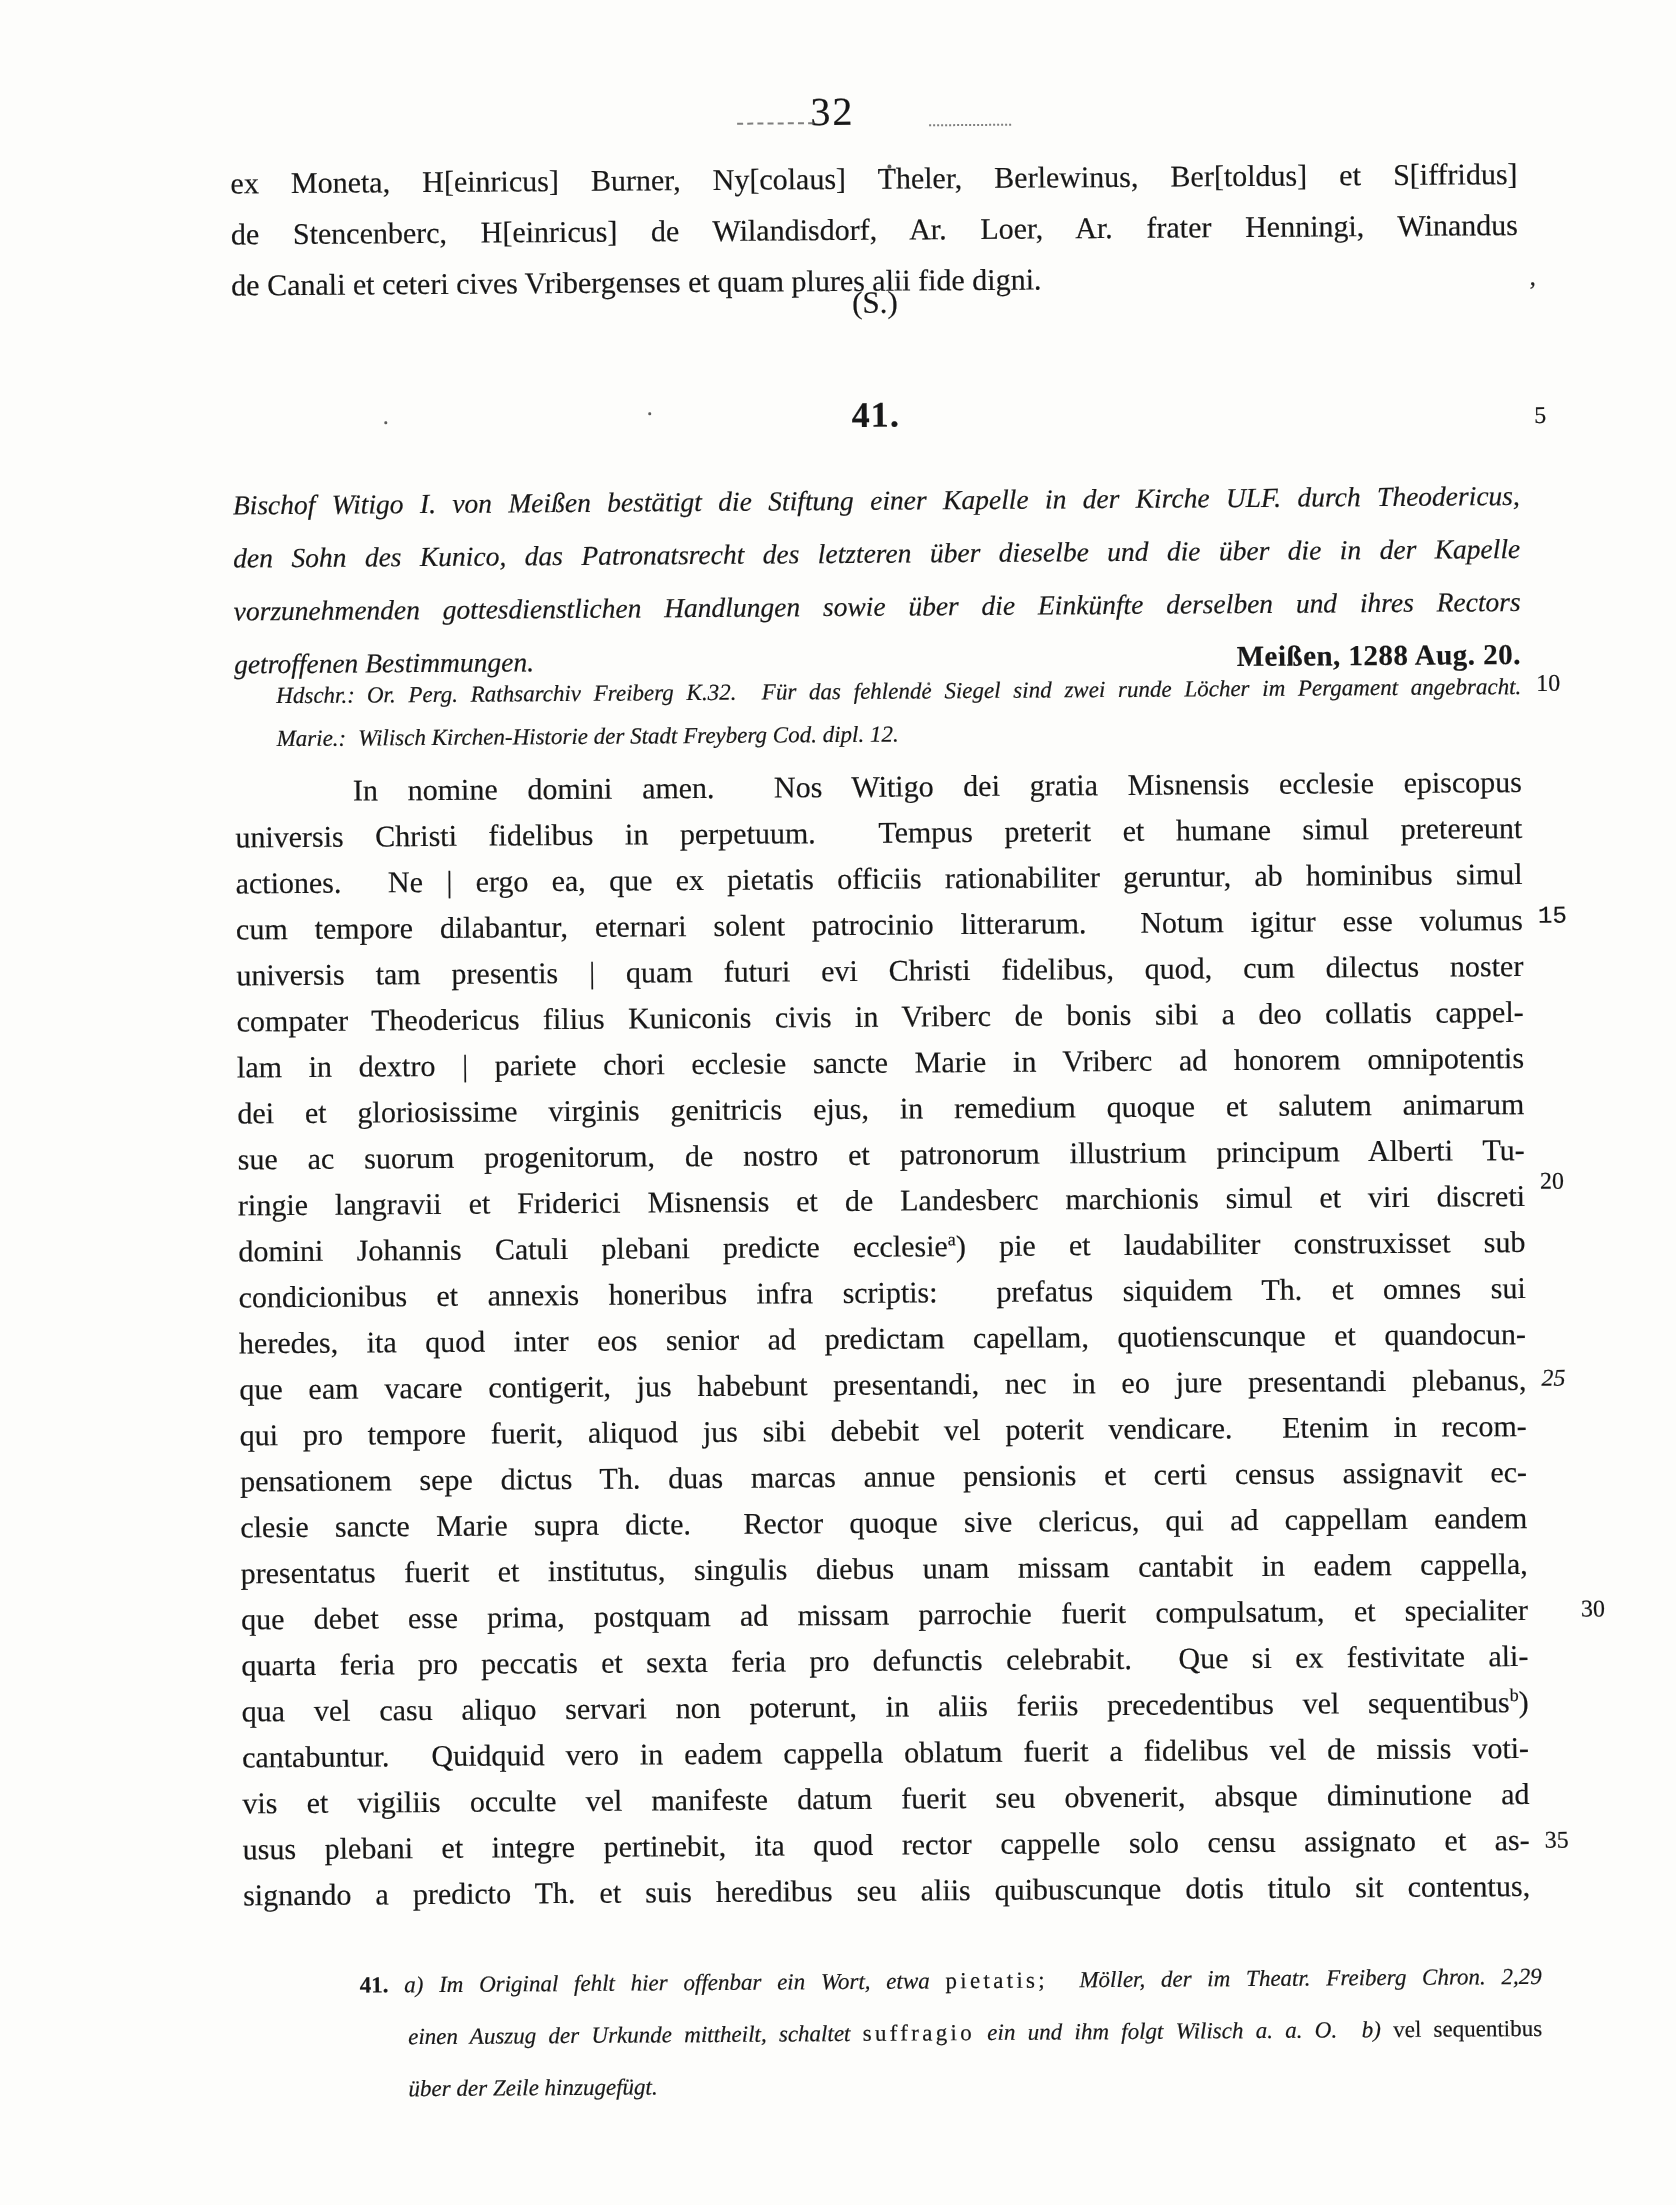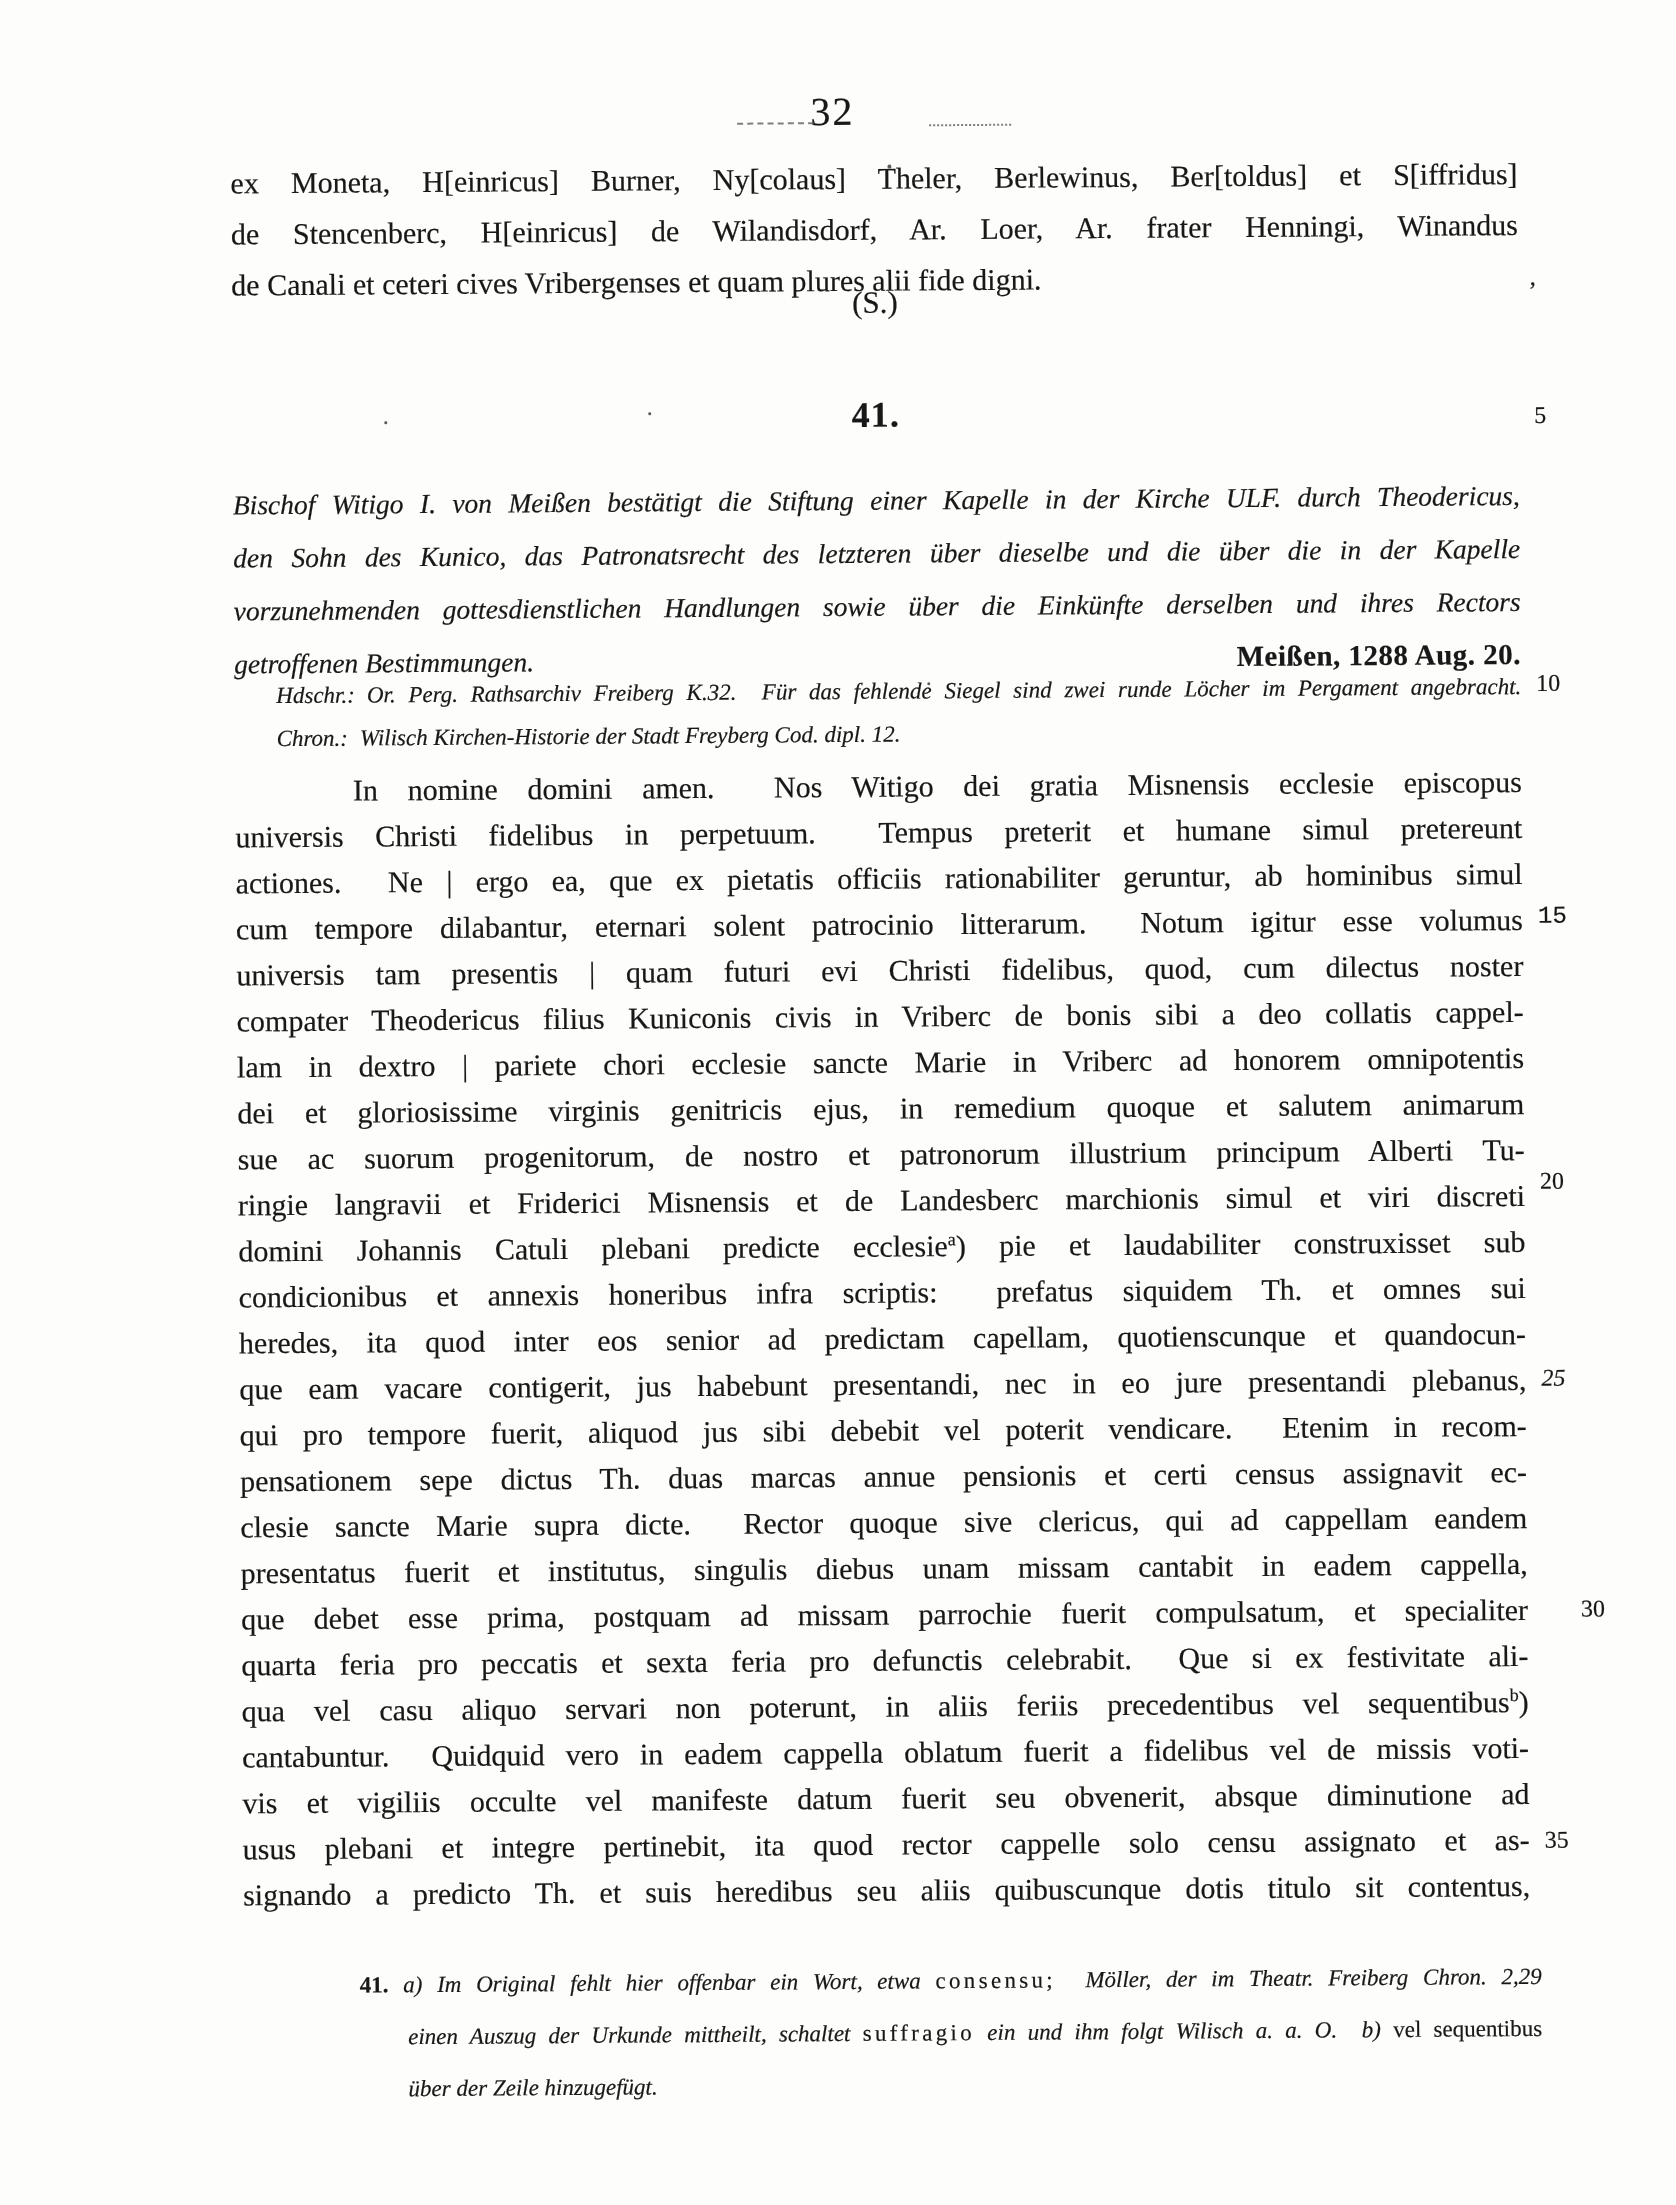--- a/index.html
+++ b/index.html
@@ -90,21 +90,21 @@
       <div class="ln jline">den Sohn des Kunico, das Patronatsrecht des letzteren über dieselbe und die über die in der Kapelle</div>
       <div class="ln jline">vorzunehmenden gottesdienstlichen Handlungen sowie über die Einkünfte derselben und ihres Rectors</div>
       <div class="ln last">
         <span>getroffenen Bestimmungen.</span>
         <span class="date">Meißen, 1288 Aug. 20.</span>
       </div>
     </div>
 
     <div class="tb sources">
       <div class="ln jline"><span>Hdschr.:</span><span class="src-gap"></span><span>Or. Perg. Rathsarchiv Freiberg K.32.  Für das fehlende Siegel sind zwei runde Löcher im Pergament angebracht.</span></div>
-      <div class="ln"><span>Chron.:</span><span class="src-gap"></span><span>Wilisch Kirchen-Historie der Stadt Freyberg Cod. dipl. 12.</span></div>
+      <div class="ln"><span>Marie.:</span><span class="src-gap"></span><span>Wilisch Kirchen-Historie der Stadt Freyberg Cod. dipl. 12.</span></div>
     </div>
     <span class="mnum" style="top:675px;">10</span>
 
     <div class="tb latin">
       <div class="ln jline indent">In nomine domini amen.  Nos Witigo dei gratia Misnensis ecclesie episcopus</div>
       <div class="ln jline">universis Christi fidelibus in perpetuum.  Tempus preterit et humane simul pretereunt</div>
       <div class="ln jline">actiones.  Ne | ergo ea, que ex pietatis officiis rationabiliter geruntur, ab hominibus simul</div>
       <div class="ln jline">cum tempore dilabantur, eternari solent patrocinio litterarum.  Notum igitur esse volumus</div>
       <div class="ln jline">universis tam presentis | quam futuri evi Christi fidelibus, quod, cum dilectus noster</div>
       <div class="ln jline">compater Theodericus filius Kuniconis civis in Vriberc de bonis sibi a deo collatis cappel-</div>
@@ -128,20 +128,20 @@
       <div class="ln jline">usus plebani et integre pertinebit, ita quod rector cappelle solo censu assignato et as-</div>
       <div class="ln jline">signando a predicto Th. et suis heredibus seu aliis quibuscunque dotis titulo sit contentus,</div>
     </div>
     <span class="mnum" style="top:908px;font-family:Liberation Mono, monospace;">15</span>
     <span class="mnum" style="top:1173px;">20</span>
     <span class="mnum" style="top:1370px;font-style:italic;">25</span>
     <span class="mnum" style="top:1601px;margin-left:38px;">30</span>
     <span class="mnum" style="top:1832px;">35</span>
 
     <div class="footnote">
-      <div class="ln jline"><span class="fn-label">41. </span><span>a) </span><span>Im Original fehlt hier offenbar ein Wort, etwa </span><span class="fn-sp">consensu;</span><span>  Möller, der im Theatr. Freiberg Chron. 2,29</span></div>
+      <div class="ln jline"><span class="fn-label">41. </span><span>a) </span><span>Im Original fehlt hier offenbar ein Wort, etwa </span><span class="fn-sp">pietatis;</span><span>  Möller, der im Theatr. Freiberg Chron. 2,29</span></div>
       <div class="ln jline cont"><span>einen Auszug der Urkunde mittheilt, schaltet </span><span class="fn-sp">suffragio</span><span> ein und ihm folgt Wilisch a. a. O.  </span><span>b) </span><span class="fn-rom">vel sequentibus</span></div>
       <div class="ln cont">über der Zeile hinzugefügt.</div>
     </div>
 
   </div>
 </div>
 
 
 </body></html>

